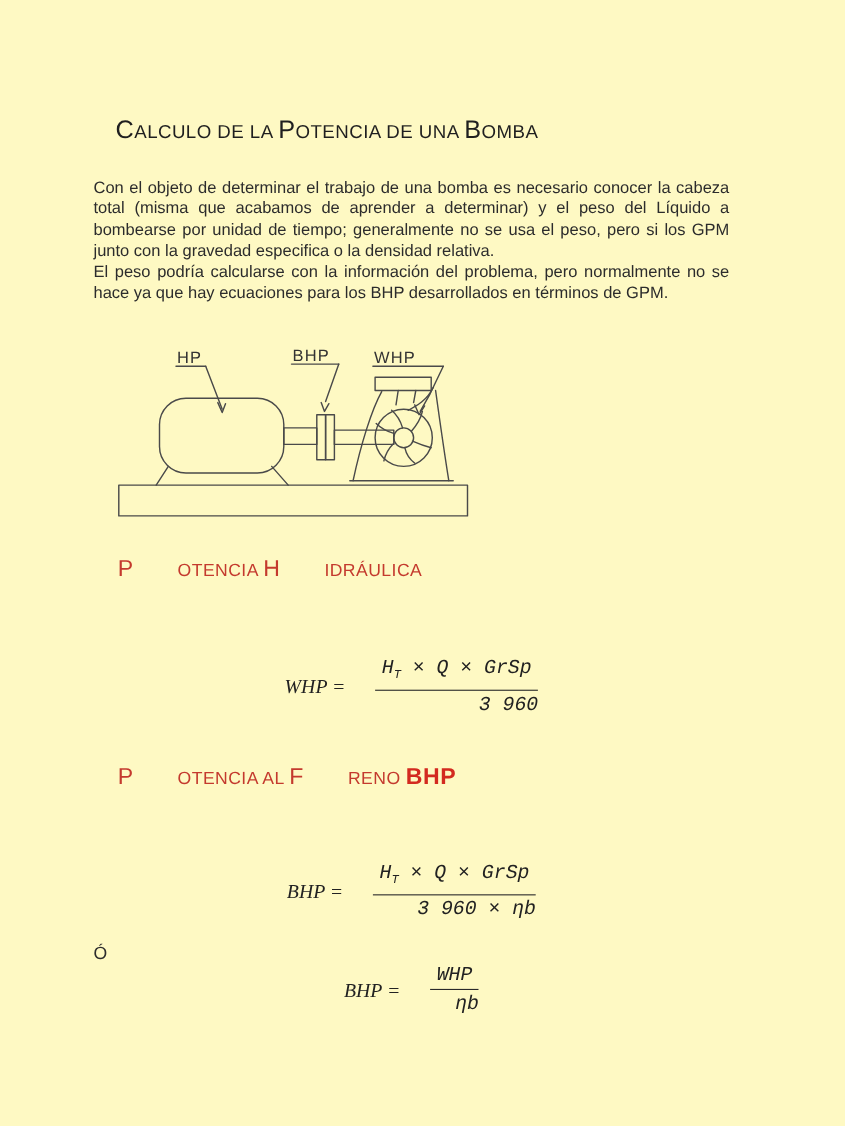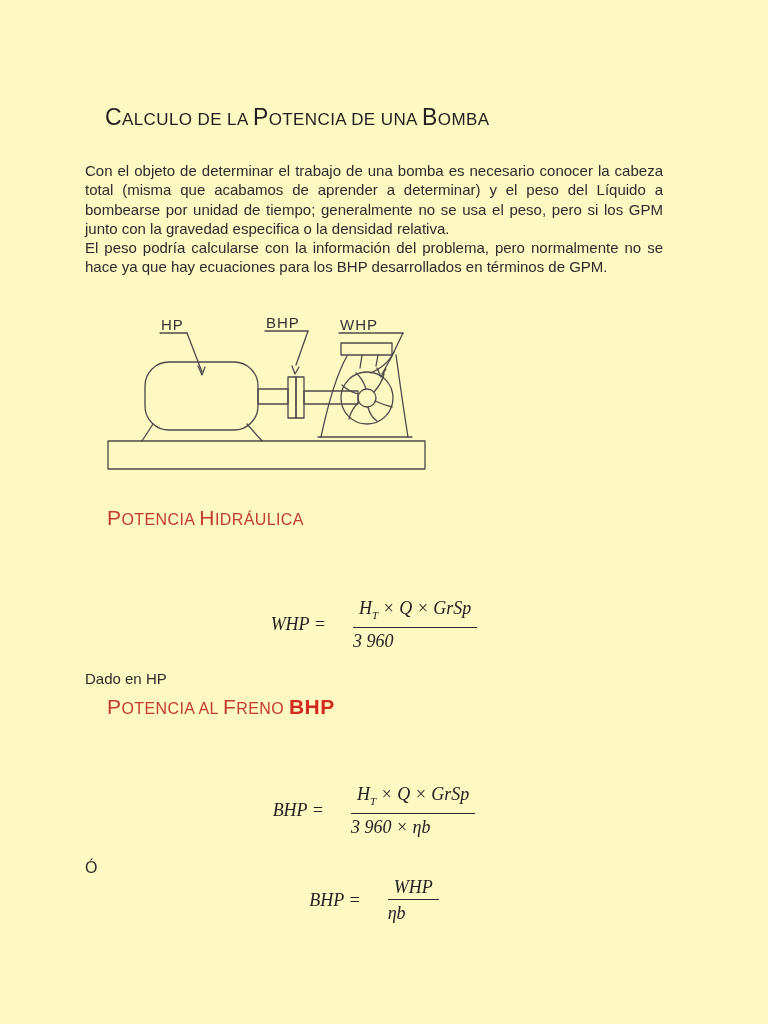--- a/index.html
+++ b/index.html
@@ -36,34 +36,34 @@
 
   
   .h-red{
     left:107px;
     white-space:nowrap;
     letter-spacing:.4px;
     line-height:21px;
     color:#c43a2e;
   }
   .h-big{font-size:21px;}
-  .h-small{font-size:16px;}
+  .h-small{font-size:16px;margin-left:40px;}
   .h-bold{font-size:21px;font-weight:bold;color:#d32a1f;letter-spacing:.5px;}
 
   
   .formula{
     left:85px;width:578px;
     text-align:center;
     font-family:"Liberation Serif",serif;
     font-style:italic;
     font-size:18px;
     color:#222222;
   }
   .formula-row{display:inline-flex;align-items:center;gap:27px;}
-  .frac{display:inline-block;text-align:left;}
+  .frac{display:inline-block;text-align:right;font-family:Liberation Mono, monospace;}
   .frac .num{display:block;padding:0 6px 2px;border-bottom:1.4px solid #2a2a2a;line-height:20px;}
   .frac .den{display:block;padding-top:3px;line-height:20px;}
   .formula sub{font-size:11px;font-style:italic;}
 
   
   .diagram{left:100px;top:305px;}
   .dline{stroke:#4a4a4a;stroke-width:1.3;fill:none;stroke-linecap:round;stroke-linejoin:round;}
   .dlabel{
     font-family:"Liberation Sans",sans-serif;
     font-size:15px;fill:#333333;letter-spacing:1px;
@@ -139,21 +139,20 @@
   <div class="abs formula" style="top:598px;">
     <span class="formula-row">
       <span>WHP =</span>
       <span class="frac">
         <span class="num"><span>H</span><sub>T</sub><span> × Q × GrSp</span></span>
         <span class="den">3 960</span>
       </span>
     </span>
   </div>
 
-  <p class="abs para plain" style="top:654px;">Dado en HP</p>
 
   <div class="abs h-red" style="top:696px;">
     <span class="h-big">P</span><span class="h-small">OTENCIA AL </span><span class="h-big">F</span><span class="h-small">RENO </span><span class="h-bold">BHP</span>
   </div>
 
 
   <div class="abs formula" style="top:784px;">
     <span class="formula-row">
       <span>BHP =</span>
       <span class="frac">

